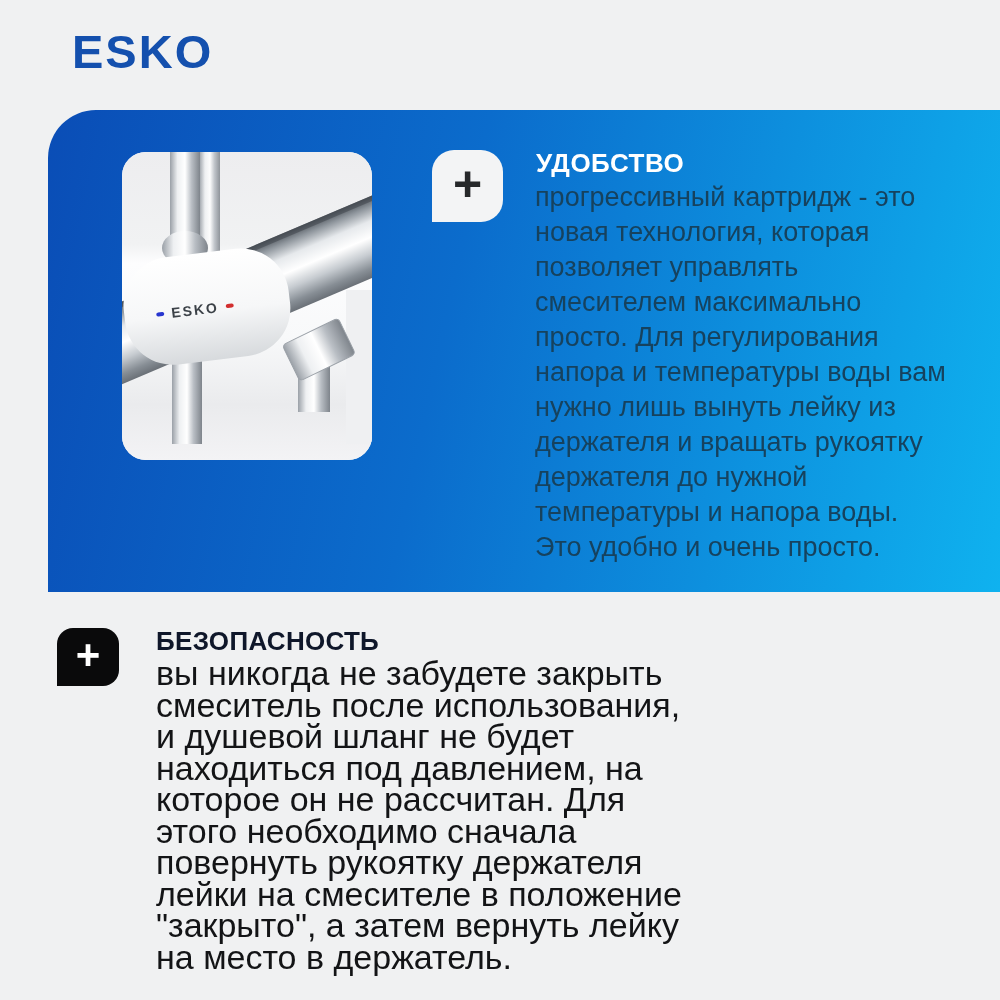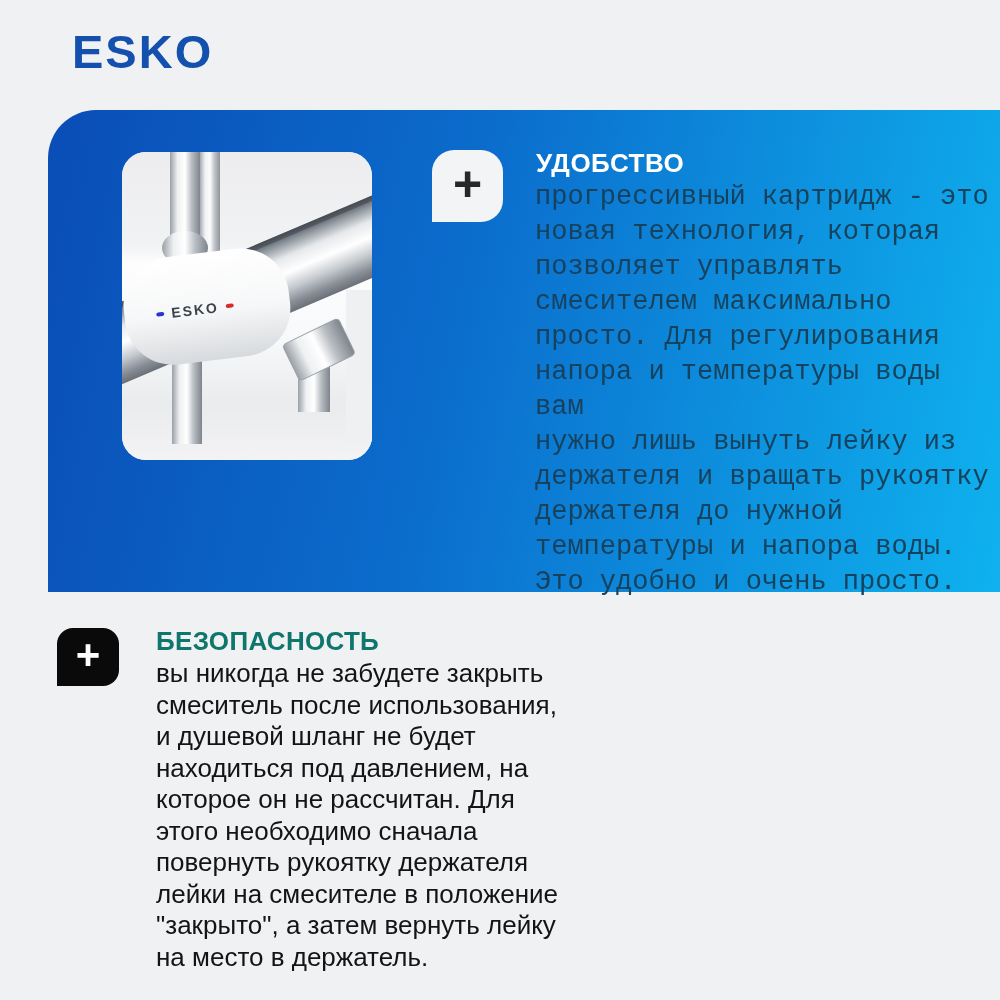--- a/index.html
+++ b/index.html
@@ -78,33 +78,32 @@
   .hero-title{
     position:absolute;left:487px;top:37px; 
     margin:1px;
     font-size:26px;font-weight:700;color:#ffffff;letter-spacing:0.5px;
   }
   .hero-body{
     position:absolute;left:487px;top:70px; 
     margin:0;
     font-size:27px;line-height:35px;color:#16425e;
     white-space:pre-line;
-    font-family:Liberation Mono, monospace;
   }
 
   
   .safety-title{
     position:absolute;left:156px;top:626px;
     margin:0;
-    font-size:26px;font-weight:700;color:#0f766e;letter-spacing:0.3px;
+    font-size:26px;font-weight:700;color:#0f172a;letter-spacing:0.3px;
   }
   .safety-body{
     position:absolute;left:156px;top:658px;
     margin:0;
-    font-size:26px;line-height:31.5px;color:#131416;
+    font-size:34px;line-height:31.5px;color:#131416;
     white-space:pre-line;
   }
 </style>
 </head>
 <body>
 
 <div class="canvas">
 
   <div class="logo">ESKO</div>
 

